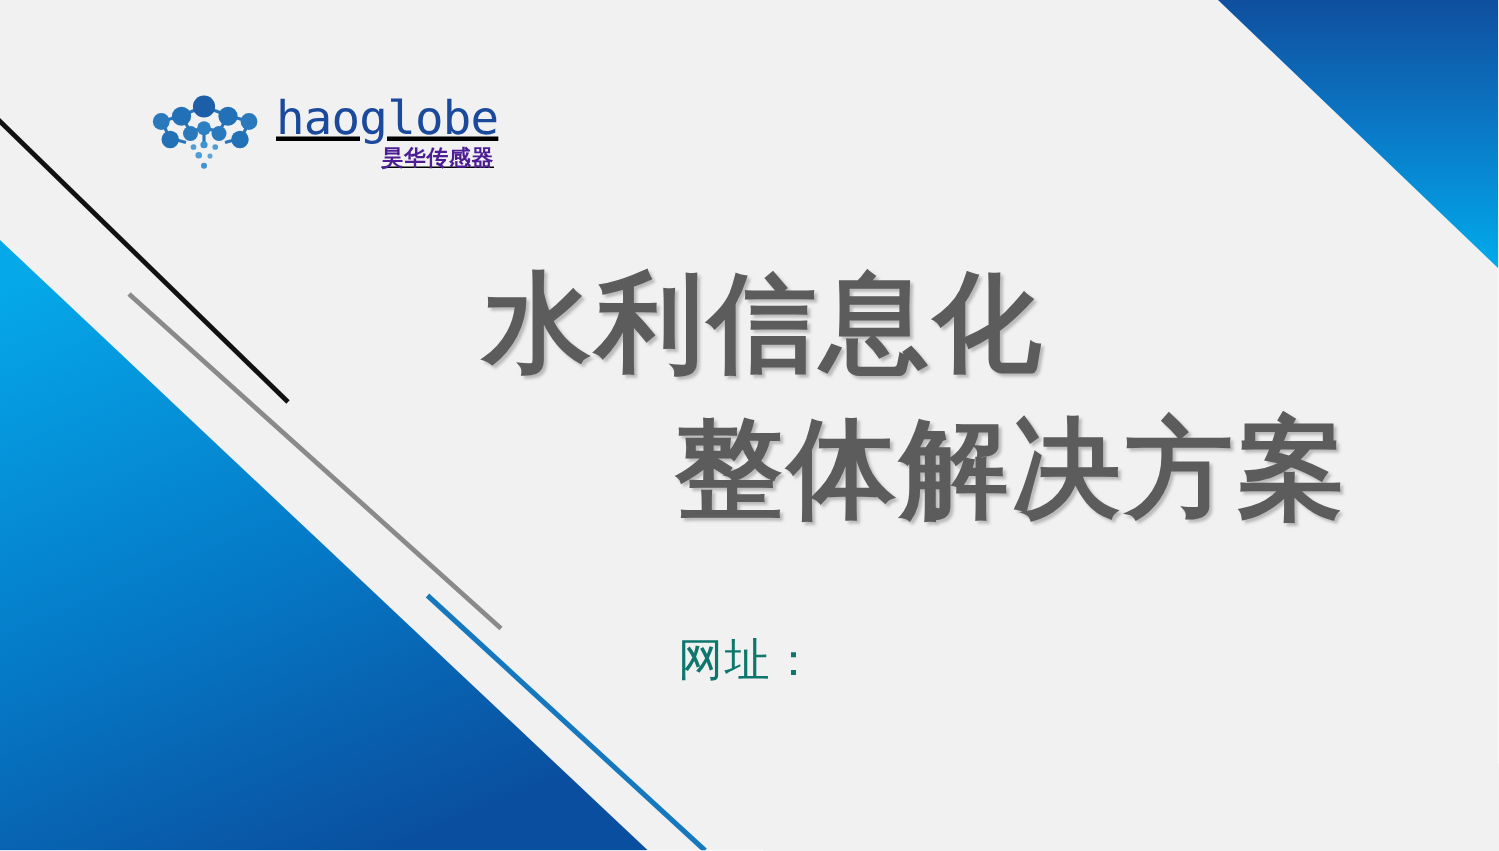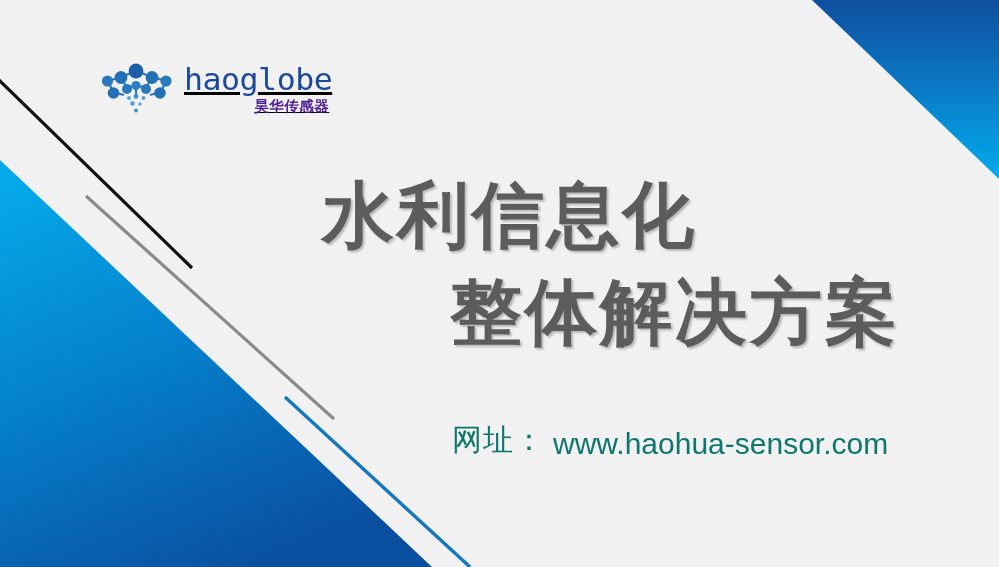--- a/index.html
+++ b/index.html
@@ -171,16 +171,15 @@
       <div class="logo-word">haoglobe</div>
       <div class="logo-cn">昊华传感器</div>
     </div>
   </div>
 
   <div class="title-line" id="title-line-1">水利信息化</div>
   <div class="title-line" id="title-line-2">整体解决方案</div>
 
   <div class="url-row">
     <span class="url-label">网址：</span>
-    <span class="url-value">www.haohua-sensor.com</span>
   </div>
 
 </div>
 
 </body></html>

